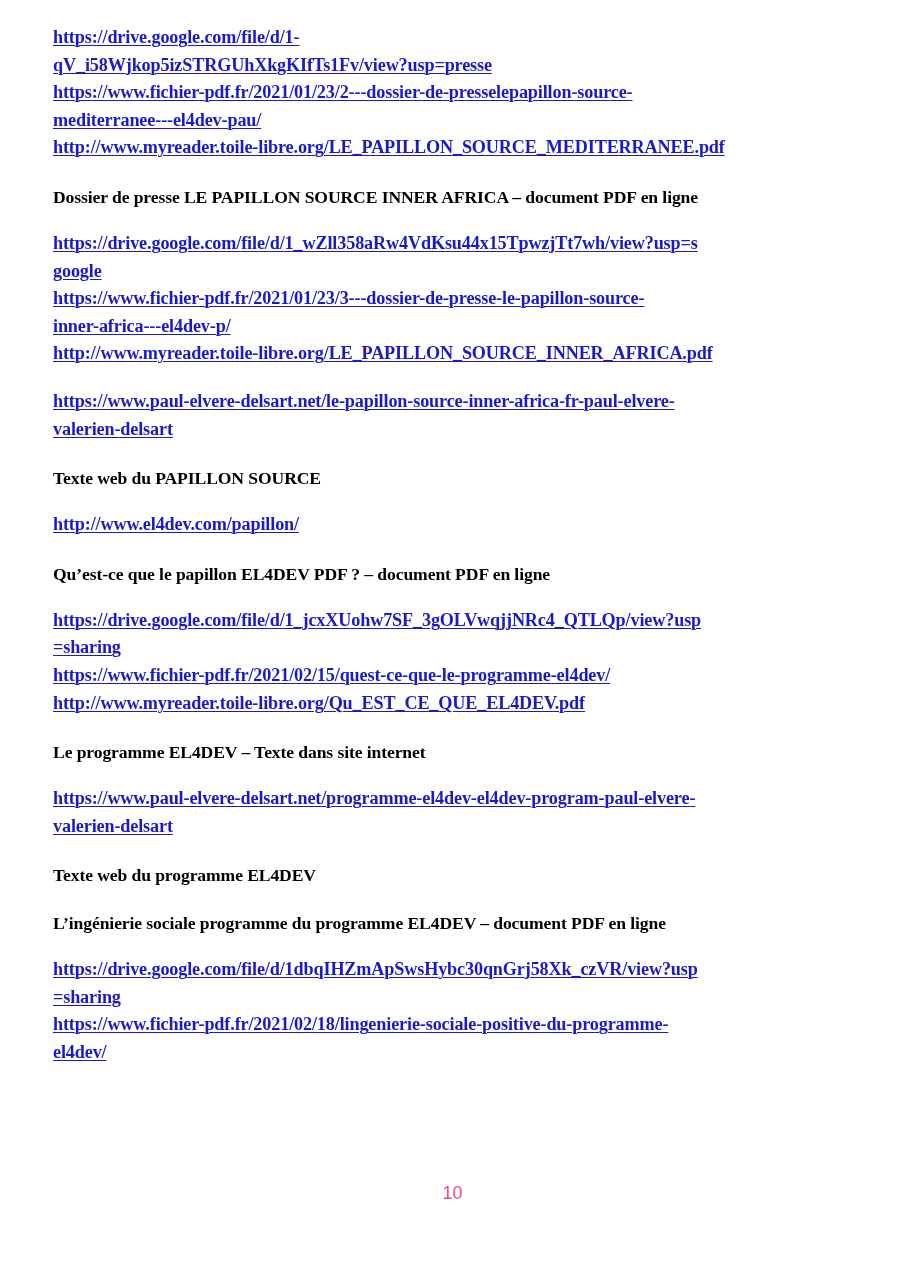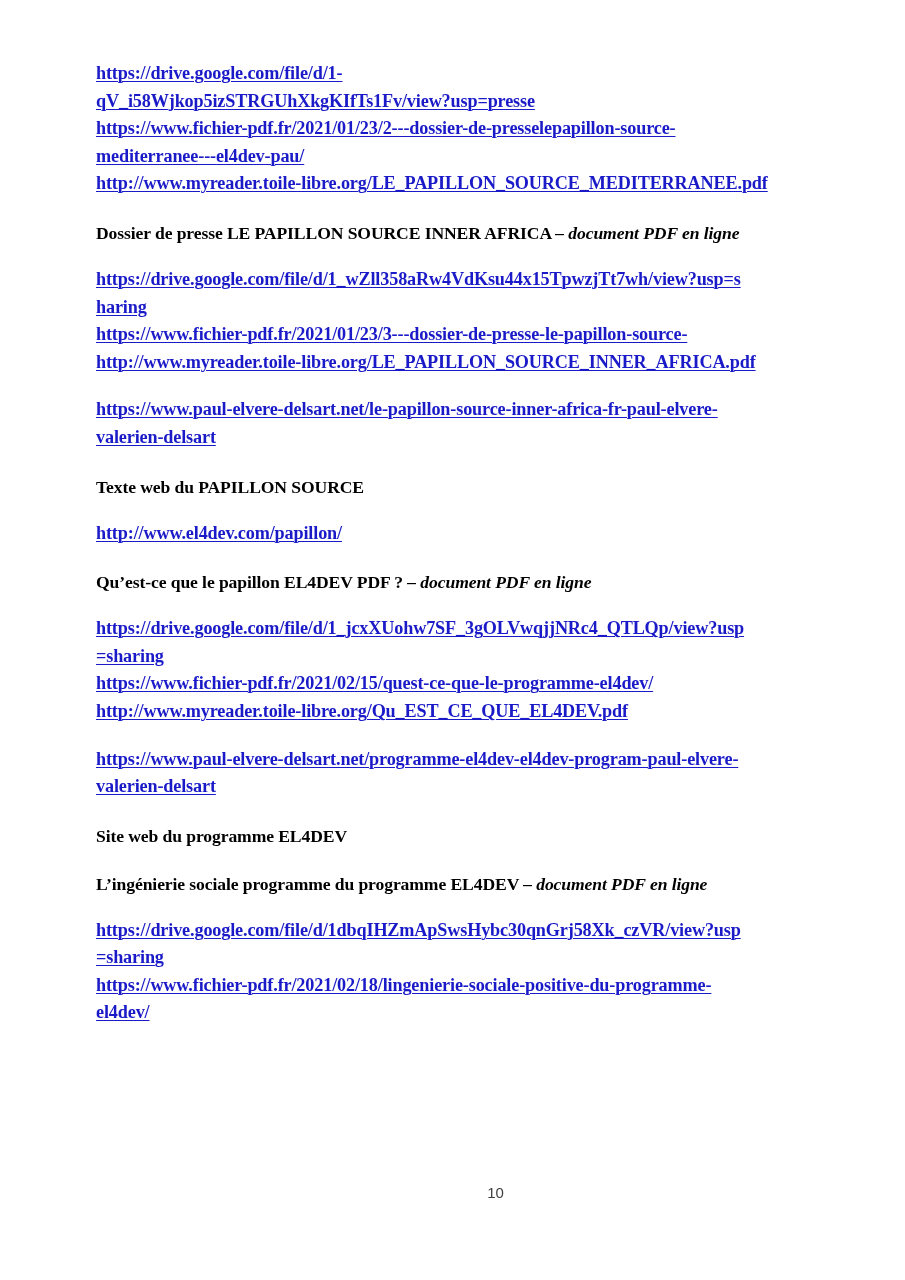--- a/index.html
+++ b/index.html
@@ -15,22 +15,21 @@
     font-family: "Liberation Serif", "DejaVu Serif", serif;
     color: #000000;
     overflow: hidden;
   }
   .page {
     position: absolute;
     left: 0; top: 0;
     width: 840px;
     height: 1280px;
     box-sizing: border-box;
-    padding: 60px 60px 0 53px;
-    margin-left: 43px;
+    padding: 24px 60px 0 53px;
   }
   .content {
     width: 800px;
   }
 
   
   .link-block {
     margin: 0 0 14px 0;
     padding: 0;
   }
@@ -55,79 +54,80 @@
     margin: 0 0 14px 0;
     font-family: "Liberation Serif", "DejaVu Serif", serif;
     font-size: 17.6px;
     line-height: 26px;
     font-weight: 700;
     color: #000000;
     letter-spacing: -0.1px;
   }
   .heading .suffix {
     font-weight: 700;
-    font-style: italic;
   }
 
   
   .gap-before-heading { margin-top: 22px; }
   .gap-before-links   { margin-top: 20px; }
 
   
   .page-number {
     position: absolute;
     left: 0;
     top: 1184px;
     width: 905px;
     text-align: center;
     font-family: "Liberation Sans", "DejaVu Sans", sans-serif;
-    font-size: 15px;
+    font-size: 18px;
     line-height: 18px;
-    color: #404040;
+    color: #ec4899;
   }
 </style>
 </head>
 <body>
 
 <div class="page">
   <div class="content" id="content-root">
       <div class="link-block">
         <a class="doc-link" href="#">https://drive.google.com/file/d/1-</a>
         <a class="doc-link" href="#">qV_i58Wjkop5izSTRGUhXkgKIfTs1Fv/view?usp=presse</a>
         <a class="doc-link" href="#">https://www.fichier-pdf.fr/2021/01/23/2---dossier-de-presselepapillon-source-</a>
         <a class="doc-link" href="#">mediterranee---el4dev-pau/</a>
         <a class="doc-link" href="#">http://www.myreader.toile-libre.org/LE_PAPILLON_SOURCE_MEDITERRANEE.pdf</a>
       </div>
       <p class="heading gap-before-heading"><span>Dossier de presse LE PAPILLON SOURCE INNER AFRICA </span><span class="suffix">– document PDF en ligne</span></p>
       <div class="link-block gap-before-links">
         <a class="doc-link" href="#">https://drive.google.com/file/d/1_wZll358aRw4VdKsu44x15TpwzjTt7wh/view?usp=s</a>
-        <a class="doc-link" href="#">haring</a>
+        <a class="doc-link" href="#">google</a>
         <a class="doc-link" href="#">https://www.fichier-pdf.fr/2021/01/23/3---dossier-de-presse-le-papillon-source-</a>
+        <a class="doc-link" href="#">inner-africa---el4dev-p/</a>
         <a class="doc-link" href="#">http://www.myreader.toile-libre.org/LE_PAPILLON_SOURCE_INNER_AFRICA.pdf</a>
       </div>
       <div class="link-block gap-before-links">
         <a class="doc-link" href="#">https://www.paul-elvere-delsart.net/le-papillon-source-inner-africa-fr-paul-elvere-</a>
         <a class="doc-link" href="#">valerien-delsart</a>
       </div>
       <p class="heading gap-before-heading"><span>Texte web du PAPILLON SOURCE</span><span class="suffix"></span></p>
       <div class="link-block gap-before-links">
         <a class="doc-link" href="#">http://www.el4dev.com/papillon/</a>
       </div>
       <p class="heading gap-before-heading"><span>Qu’est-ce que le papillon EL4DEV PDF ?</span><span class="suffix"> – document PDF en ligne</span></p>
       <div class="link-block gap-before-links">
         <a class="doc-link" href="#">https://drive.google.com/file/d/1_jcxXUohw7SF_3gOLVwqjjNRc4_QTLQp/view?usp</a>
         <a class="doc-link" href="#">=sharing</a>
         <a class="doc-link" href="#">https://www.fichier-pdf.fr/2021/02/15/quest-ce-que-le-programme-el4dev/</a>
         <a class="doc-link" href="#">http://www.myreader.toile-libre.org/Qu_EST_CE_QUE_EL4DEV.pdf</a>
       </div>
+      <p class="heading gap-before-heading"><span>Le programme EL4DEV </span><span class="suffix">– Texte dans site internet</span></p>
       <div class="link-block gap-before-links">
         <a class="doc-link" href="#">https://www.paul-elvere-delsart.net/programme-el4dev-el4dev-program-paul-elvere-</a>
         <a class="doc-link" href="#">valerien-delsart</a>
       </div>
-      <p class="heading gap-before-heading"><span>Site web du programme EL4DEV</span><span class="suffix"></span></p>
+      <p class="heading gap-before-heading"><span>Texte web du programme EL4DEV</span><span class="suffix"></span></p>
       <p class="heading gap-before-heading"><span>L’ingénierie sociale programme du programme EL4DEV </span><span class="suffix">– document PDF en ligne</span></p>
       <div class="link-block gap-before-links">
         <a class="doc-link" href="#">https://drive.google.com/file/d/1dbqIHZmApSwsHybc30qnGrj58Xk_czVR/view?usp</a>
         <a class="doc-link" href="#">=sharing</a>
         <a class="doc-link" href="#">https://www.fichier-pdf.fr/2021/02/18/lingenierie-sociale-positive-du-programme-</a>
         <a class="doc-link" href="#">el4dev/</a>
       </div>
     </div>
   <div class="page-number">10</div>
 </div>

